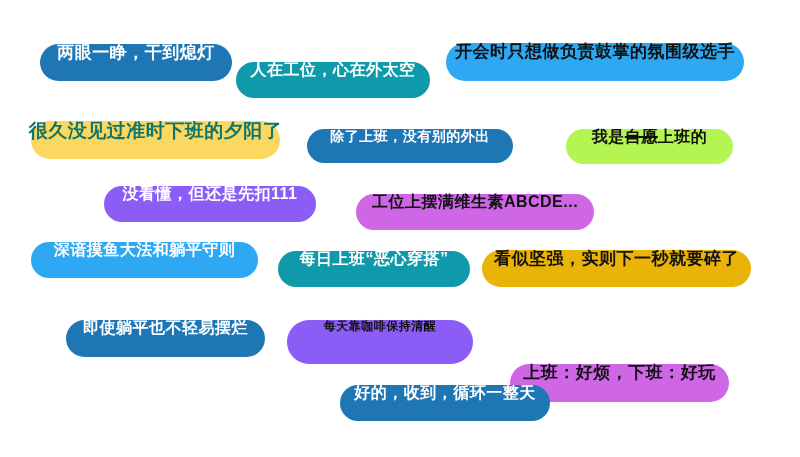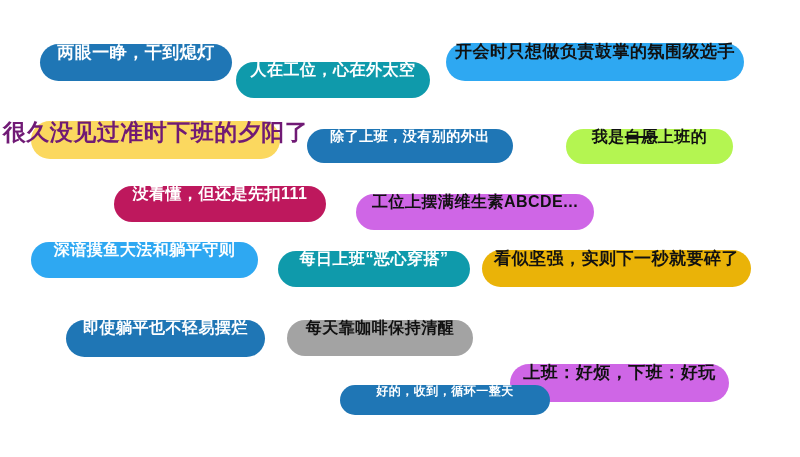--- a/index.html
+++ b/index.html
@@ -44,49 +44,49 @@
 <div id="canvas" style="width: 800px; height: 457px; background: rgb(255, 255, 255);">
     <div class="tag" style="left: 40px; top: 44px; width: 192px; height: 37px; background: rgb(31, 118, 181); color: rgb(255, 255, 255); font-size: 17px;">
       <span class="tag-label">两眼一睁，干到熄灯</span>
     </div>
     <div class="tag" style="left: 446px; top: 43px; width: 298px; height: 38px; background: rgb(46, 168, 242); color: rgb(17, 17, 17); font-size: 17px;">
       <span class="tag-label">开会时只想做负责鼓掌的氛围级选手</span>
     </div>
     <div class="tag" style="left: 236px; top: 62px; width: 194px; height: 36px; background: rgb(15, 154, 171); color: rgb(255, 255, 255); font-size: 16px;">
       <span class="tag-label">人在工位，心在外太空</span>
     </div>
-    <div class="tag" style="left: 31px; top: 121px; width: 249px; height: 38px; background: rgb(251, 216, 95); color: #701a75; font-size: 23px;">
+    <div class="tag" style="left: 31px; top: 121px; width: 249px; height: 38px; background: rgb(251, 216, 95); color: #0f766e; font-size: 19px;">
       <span class="tag-label">很久没见过准时下班的夕阳了</span>
     </div>
     <div class="tag" style="left: 307px; top: 129px; width: 206px; height: 34px; background: rgb(31, 118, 181); color: rgb(255, 255, 255); font-size: 14px;">
       <span class="tag-label">除了上班，没有别的外出</span>
     </div>
     <div class="tag" style="left: 566px; top: 129px; width: 167px; height: 35px; background: rgb(180, 245, 81); color: rgb(17, 17, 17); font-size: 16px;">
       <span class="tag-label"><span>我是</span><span class="strike">自愿</span><span>上班的</span></span>
     </div>
-    <div class="tag" style="left: 114px; top: 186px; width: 212px; height: 36px; background: #be185d; color: rgb(255, 255, 255); font-size: 16px;">
+    <div class="tag" style="left: 104px; top: 186px; width: 212px; height: 36px; background: #8b5cf6; color: rgb(255, 255, 255); font-size: 16px;">
       <span class="tag-label">没看懂，但还是先扣111</span>
     </div>
     <div class="tag" style="left: 356px; top: 194px; width: 238px; height: 36px; background: rgb(207, 102, 230); color: rgb(17, 17, 17); font-size: 16px;">
       <span class="tag-label">工位上摆满维生素ABCDE...</span>
     </div>
     <div class="tag" style="left: 31px; top: 242px; width: 227px; height: 36px; background: rgb(46, 168, 242); color: rgb(255, 255, 255); font-size: 16px;">
       <span class="tag-label">深谙摸鱼大法和躺平守则</span>
     </div>
     <div class="tag" style="left: 278px; top: 251px; width: 192px; height: 36px; background: rgb(15, 154, 171); color: rgb(255, 255, 255); font-size: 16px;">
       <span class="tag-label">每日上班“恶心穿搭”</span>
     </div>
     <div class="tag" style="left: 482px; top: 250px; width: 269px; height: 37px; background: #eab308; color: rgb(17, 17, 17); font-size: 17px;">
       <span class="tag-label">看似坚强，实则下一秒就要碎了</span>
     </div>
     <div class="tag" style="left: 66px; top: 320px; width: 199px; height: 37px; background: rgb(31, 118, 181); color: rgb(255, 255, 255); font-size: 16px;">
       <span class="tag-label">即使躺平也不轻易摆烂</span>
     </div>
-    <div class="tag" style="left: 287px; top: 320px; width: 186px; height: 36px; background: #a3a3a3; color: rgb(17, 17, 17); font-size: 16px;">
+    <div class="tag" style="left: 287px; top: 320px; width: 186px; height: 44px; background: #8b5cf6; color: rgb(17, 17, 17); font-size: 12px;">
       <span class="tag-label">每天靠咖啡保持清醒</span>
     </div>
     <div class="tag" style="left: 510px; top: 319px; width: 219px; height: 38px; background: rgb(207, 102, 230); color: rgb(17, 17, 17); font-size: 17px; margin-top: 45px;">
       <span class="tag-label">上班：好烦，下班：好玩</span>
     </div>
-    <div class="tag" style="left: 340px; top: 385px; width: 210px; height: 30px; background: rgb(31, 118, 181); color: rgb(255, 255, 255); font-size: 12px;">
+    <div class="tag" style="left: 340px; top: 385px; width: 210px; height: 36px; background: rgb(31, 118, 181); color: rgb(255, 255, 255); font-size: 16px;">
       <span class="tag-label">好的，收到，循环一整天</span>
     </div>
   </div>
 
 </body></html>

